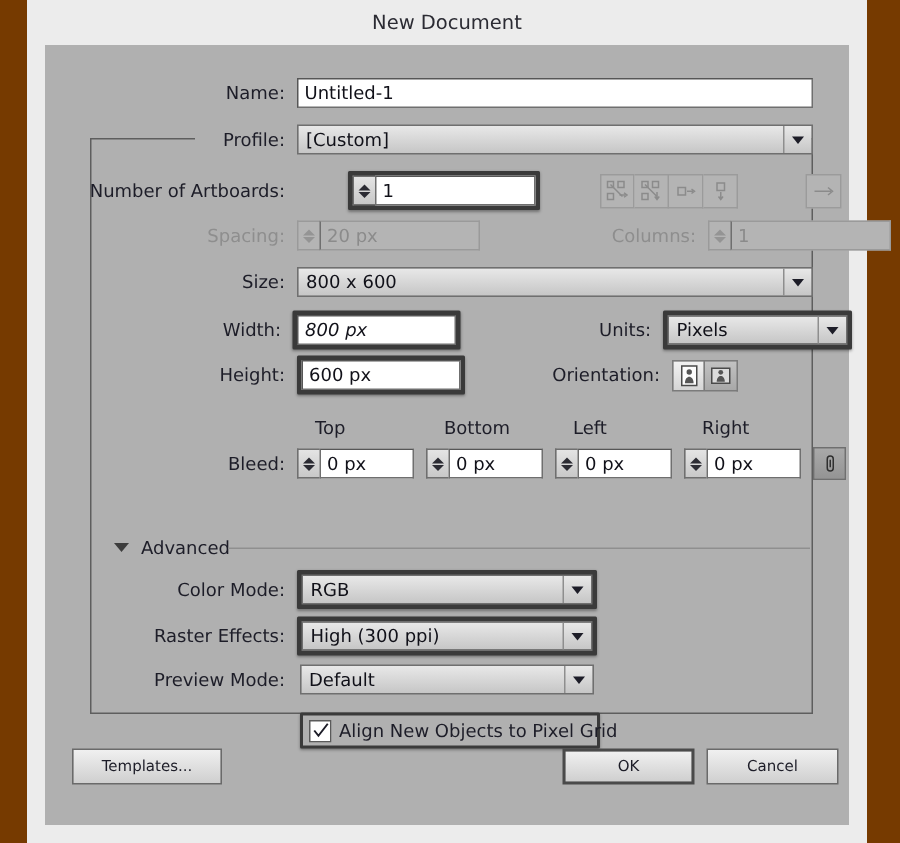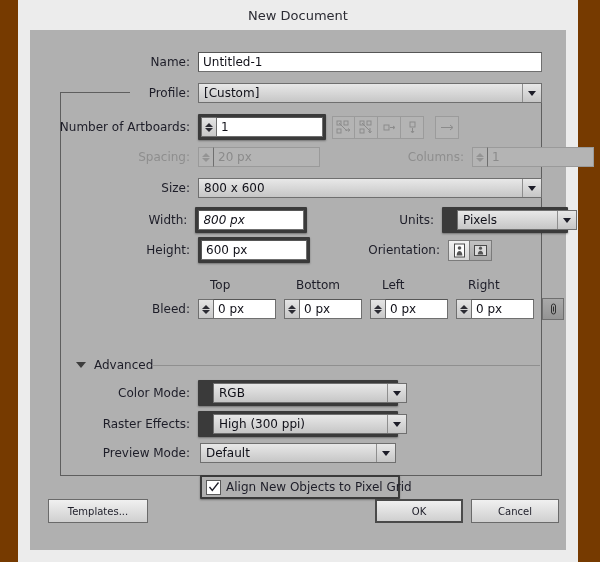--- a/index.html
+++ b/index.html
@@ -76,21 +76,20 @@
   
   .dd {
     box-sizing:border-box;
     height:20px;
     border:1px solid #6f6f6f;
     background:linear-gradient(#e8e8e8,#c6c6c6);
     display:flex; align-items:center;
     font-size:12px; color:#101018;
     padding-left:5px;
     position:relative;
-    margin-left:12px;
   }
   .dd .val { flex:1; overflow:hidden; white-space:nowrap; }
   .dd .arrowbox {
     width:18px; height:100%;
     border-left:1px solid #8e8e8e;
     display:flex; align-items:center; justify-content:center;
   }
   .caret {
     width:0;height:0;
     border-left:4px solid transparent;
@@ -232,21 +231,21 @@
     <div class="row" style="left:0;top:53px;width:536px;">
       <div class="lbl" style="width:160px;">Profile:</div>
       <div class="dd" style="width:344px;margin-left:8px;">
         <span class="val">[Custom]</span>
         <span class="arrowbox">
             <i class="caret"></i>
           </span>
       </div>
     </div>
 
-    <div class="row" style="left:0;top:84px;width:536px;">
+    <div class="row" style="left:0;top:84px;width:536px;gap:34px;">
       <div class="lbl" style="width:160px;">Number of Artboards:</div>
       <div style="position:relative;width:128px;height:26px;margin-left:8px;">
         <div class="ring" style="left:0;top:0;width:128px;height:26px;">
           <div class="spinwrap" style="height:100%;">
             <div class="spin">
               <i class="up"></i>
                 <i class="dn"></i>
             </div>
             <div class="tf" style="flex:1;height:auto;">1</div>
           </div>

